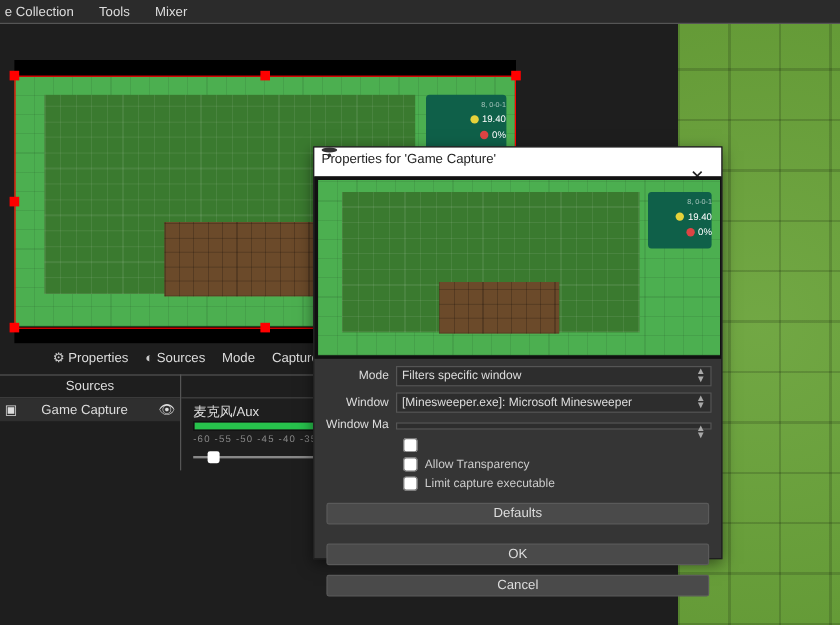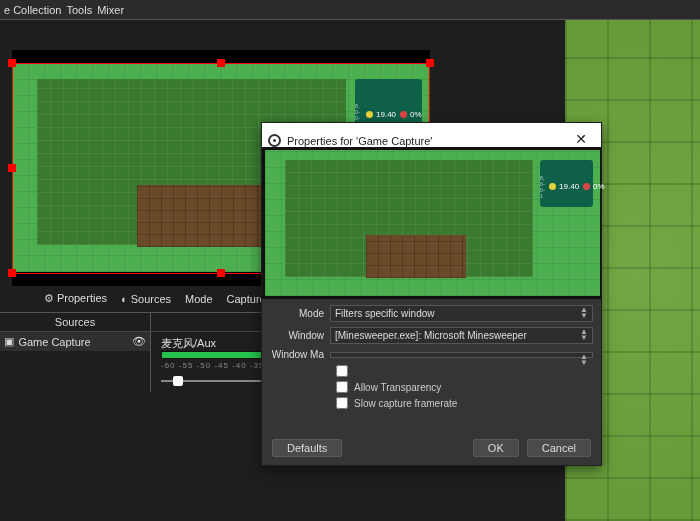--- a/index.html
+++ b/index.html
@@ -13,21 +13,21 @@
     position: relative;
   }
   
   .menubar {
     height: 20px;
     background: #2b2b2b;
     border-bottom: 1px solid #555;
     display: flex;
     align-items: center;
     padding-left: 4px;
-    gap: 5px;
+    gap: 21px;
     font-size: 11px;
   }
   .menubar span { color: #ddd; }
   
   .workspace {
     position: absolute;
     left: 0; top: 20px;
     width: 565px; height: 501px;
     background: #1e1e1e;
   }
@@ -79,22 +79,22 @@
     background-image:
       repeating-linear-gradient(0deg, rgba(0,0,0,0.2) 0 1px, transparent 1px 12px),
       repeating-linear-gradient(90deg, rgba(0,0,0,0.2) 0 1px, transparent 1px 12px);
   }
   .gs-panel {
     position: absolute;
     right: 2%; top: 7%;
     width: 16%; height: 32%;
     background: #0f6049;
     border-radius: 3px;
-    display: flex; flex-direction: row;
-    align-items: center;
+    display: flex; flex-direction: column;
+    align-items: flex-end;
     padding-top: 6px; gap: 4px;
     font-size: 8px; color: #fff;
   }
   .gs-dot { width: 7px; height: 7px; border-radius: 50%; display: inline-block; margin-right: 3px; }
   .gs-row { display:flex; align-items:center; }
   .gs-top { font-size: 6px; opacity: .6; }
   
   .src-toolbar {
     position: absolute;
     left: 44px; top: 272px;
@@ -170,23 +170,24 @@
     width:341px; height:344px;
     background:#353535;
     border:1px solid #1e1e1e;
     box-shadow:0 4px 12px rgba(0,0,0,.5);
     display:flex; flex-direction:column;
   }
   .dlg-title {
     height:24px;
     background:#fff;
     color:#222;
-    display:flex; align-items:flex-end;
+    display:flex; align-items:flex-start;
     padding:0 6px;
     font-size:11px;
+    flex-direction:column;
   }
   .dlg-title .close {
     margin-left:auto;
     width:28px; text-align:center;
     font-size:14px; cursor:pointer;
   }
   .dlg-title .obsico {
     width:13px; height:13px;
     border:2px solid #333; border-radius:50%;
     margin-right:6px;
@@ -227,20 +228,21 @@
   }
   .fcheck {
     display:flex; align-items:center;
     margin:4px 0 4px 66px;
   }
   .fcheck input { margin-right:6px; accent-color:#fff; width:12px; height:12px; }
   .dlg-buttons {
     display:flex;
     padding:6px 10px 8px 10px;
     gap:8px;
+    flex-direction:column;
   }
   .btn {
     background:#4a4a4a;
     border:1px solid #5a5a5a;
     color:#ddd;
     padding:2px 14px;
     font-size:11px;
     border-radius:2px;
   }
   .spacer { flex:1; }
@@ -295,21 +297,21 @@
     <span><span class="ico">⚙</span><span>Properties</span></span>
     <span><span class="ico">◐</span><span>Sources</span></span>
     <span>Mode</span>
     <span>Capture spe</span>
   </div>
 
   <div class="panel-sources">
     <div class="panel-title">Sources</div>
     <div class="src-row">
       <span class="ico">▣</span>
-      <span style="margin-left:4px">Game Capture</span>
+      <span style="margin-left:20px">Game Capture</span>
       <span class="eye">👁</span>
     </div>
   </div>
 
   <div class="panel-mixer">
     <div class="panel-title">Audio Mixer</div>
     <div class="mixer-track">
       <div>麦克风/Aux</div>
       <div class="vu"></div>
       <div class="ticks">-60  -55  -50  -45  -40  -35  -30  -25  -20  -15  -10  -5   0</div>
@@ -369,21 +371,21 @@
     </div>
     <label class="fcheck">
       <input type="checkbox" style="">
     </label>
     <label class="fcheck">
       <input type="checkbox" style="">
         <span>Allow Transparency</span>
     </label>
     <label class="fcheck">
       <input type="checkbox" style="">
-        <span>Slow capture framerate</span>
+        <span>Limit capture executable</span>
     </label>
   </div>
   <div class="dlg-buttons">
     <button class="btn">Defaults</button>
     <div class="spacer"></div>
     <button class="btn">OK</button>
     <button class="btn">Cancel</button>
   </div>
 </div>
 

